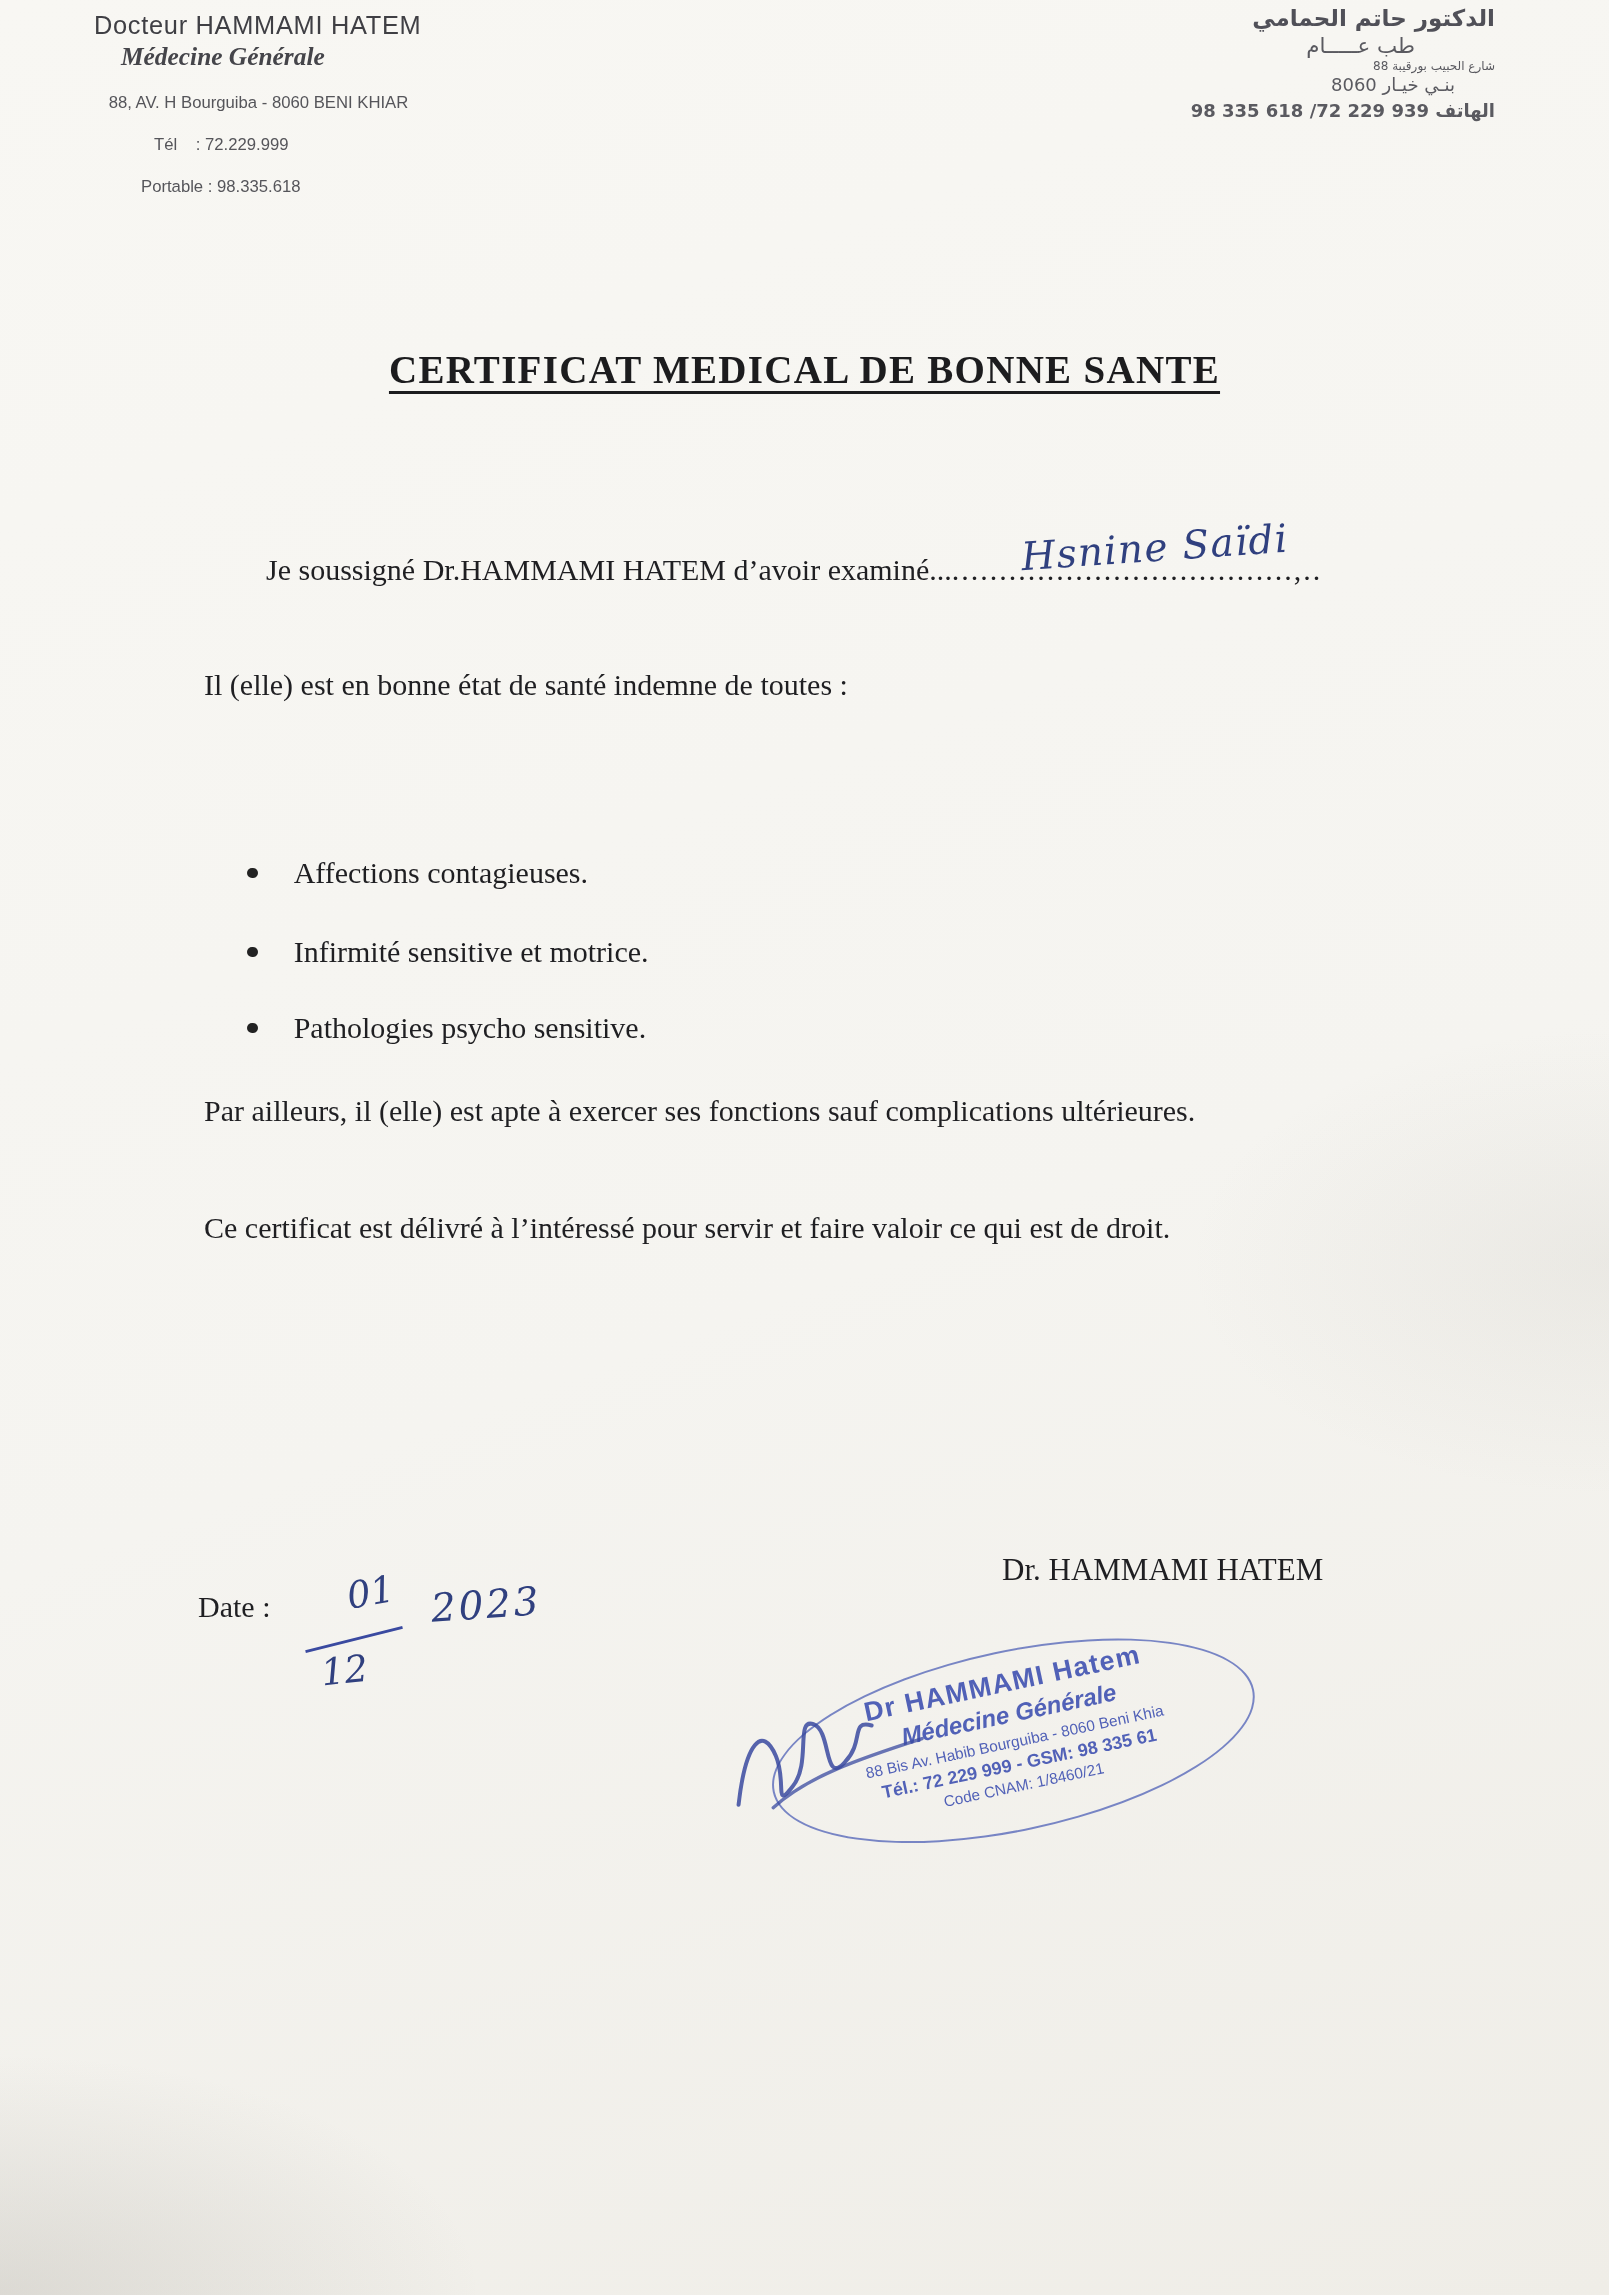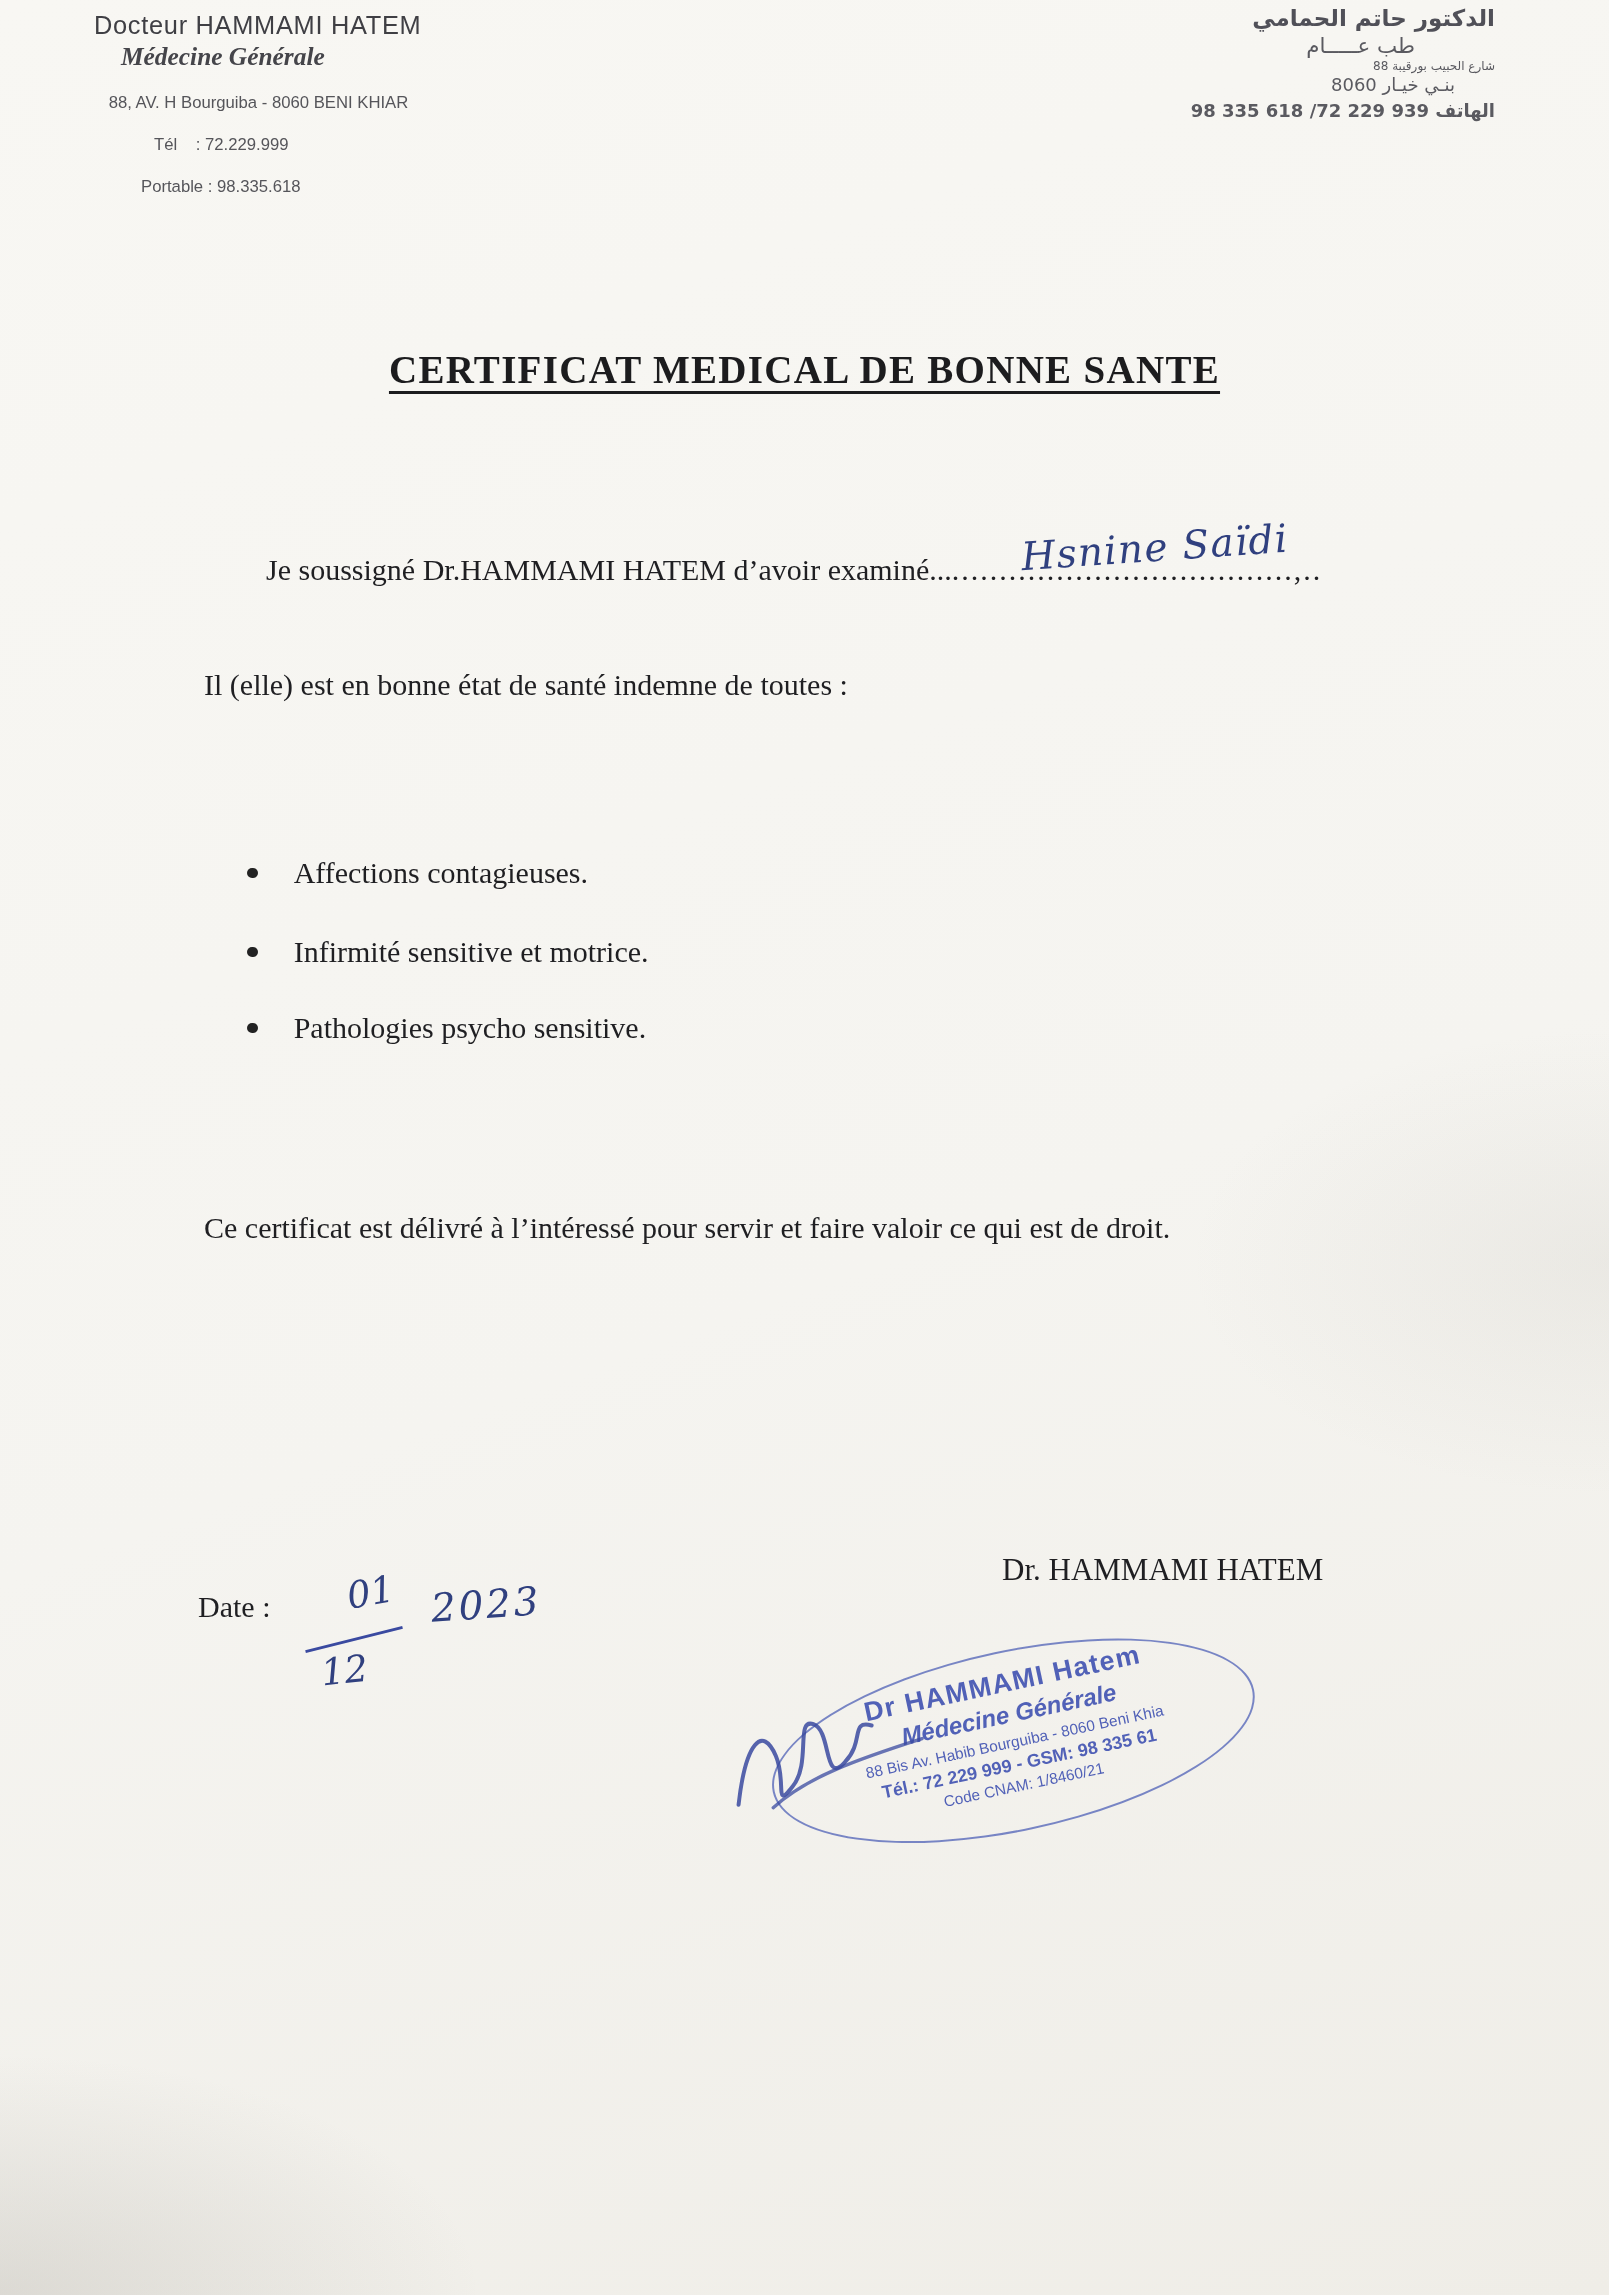--- a/index.html
+++ b/index.html
@@ -168,20 +168,21 @@
   </div>
   <div class="bullet-row bullet-2 bodytext">
     <span class="dot"></span>
     <span>Infirmité sensitive et motrice.</span>
   </div>
   <div class="bullet-row bullet-3 bodytext">
     <span class="dot"></span>
     <span>Pathologies psycho sensitive.</span>
   </div>
 
+  <div class="para-1 bodytext">Par ailleurs, il (elle) est apte à exercer ses fonctions sauf complications ultérieures.</div>
   <div class="para-2 bodytext">Ce certificat est délivré à l’intéressé pour servir et faire valoir ce qui est de droit.</div>
 
   <div class="date-label bodytext">Date :</div>
   <div class="hand hand-day">01</div>
   <div class="hand-slash"></div>
   <div class="hand hand-month">12</div>
   <div class="hand hand-year">2023</div>
 
   <div class="sig-name bodytext">Dr. HAMMAMI HATEM</div>
 

